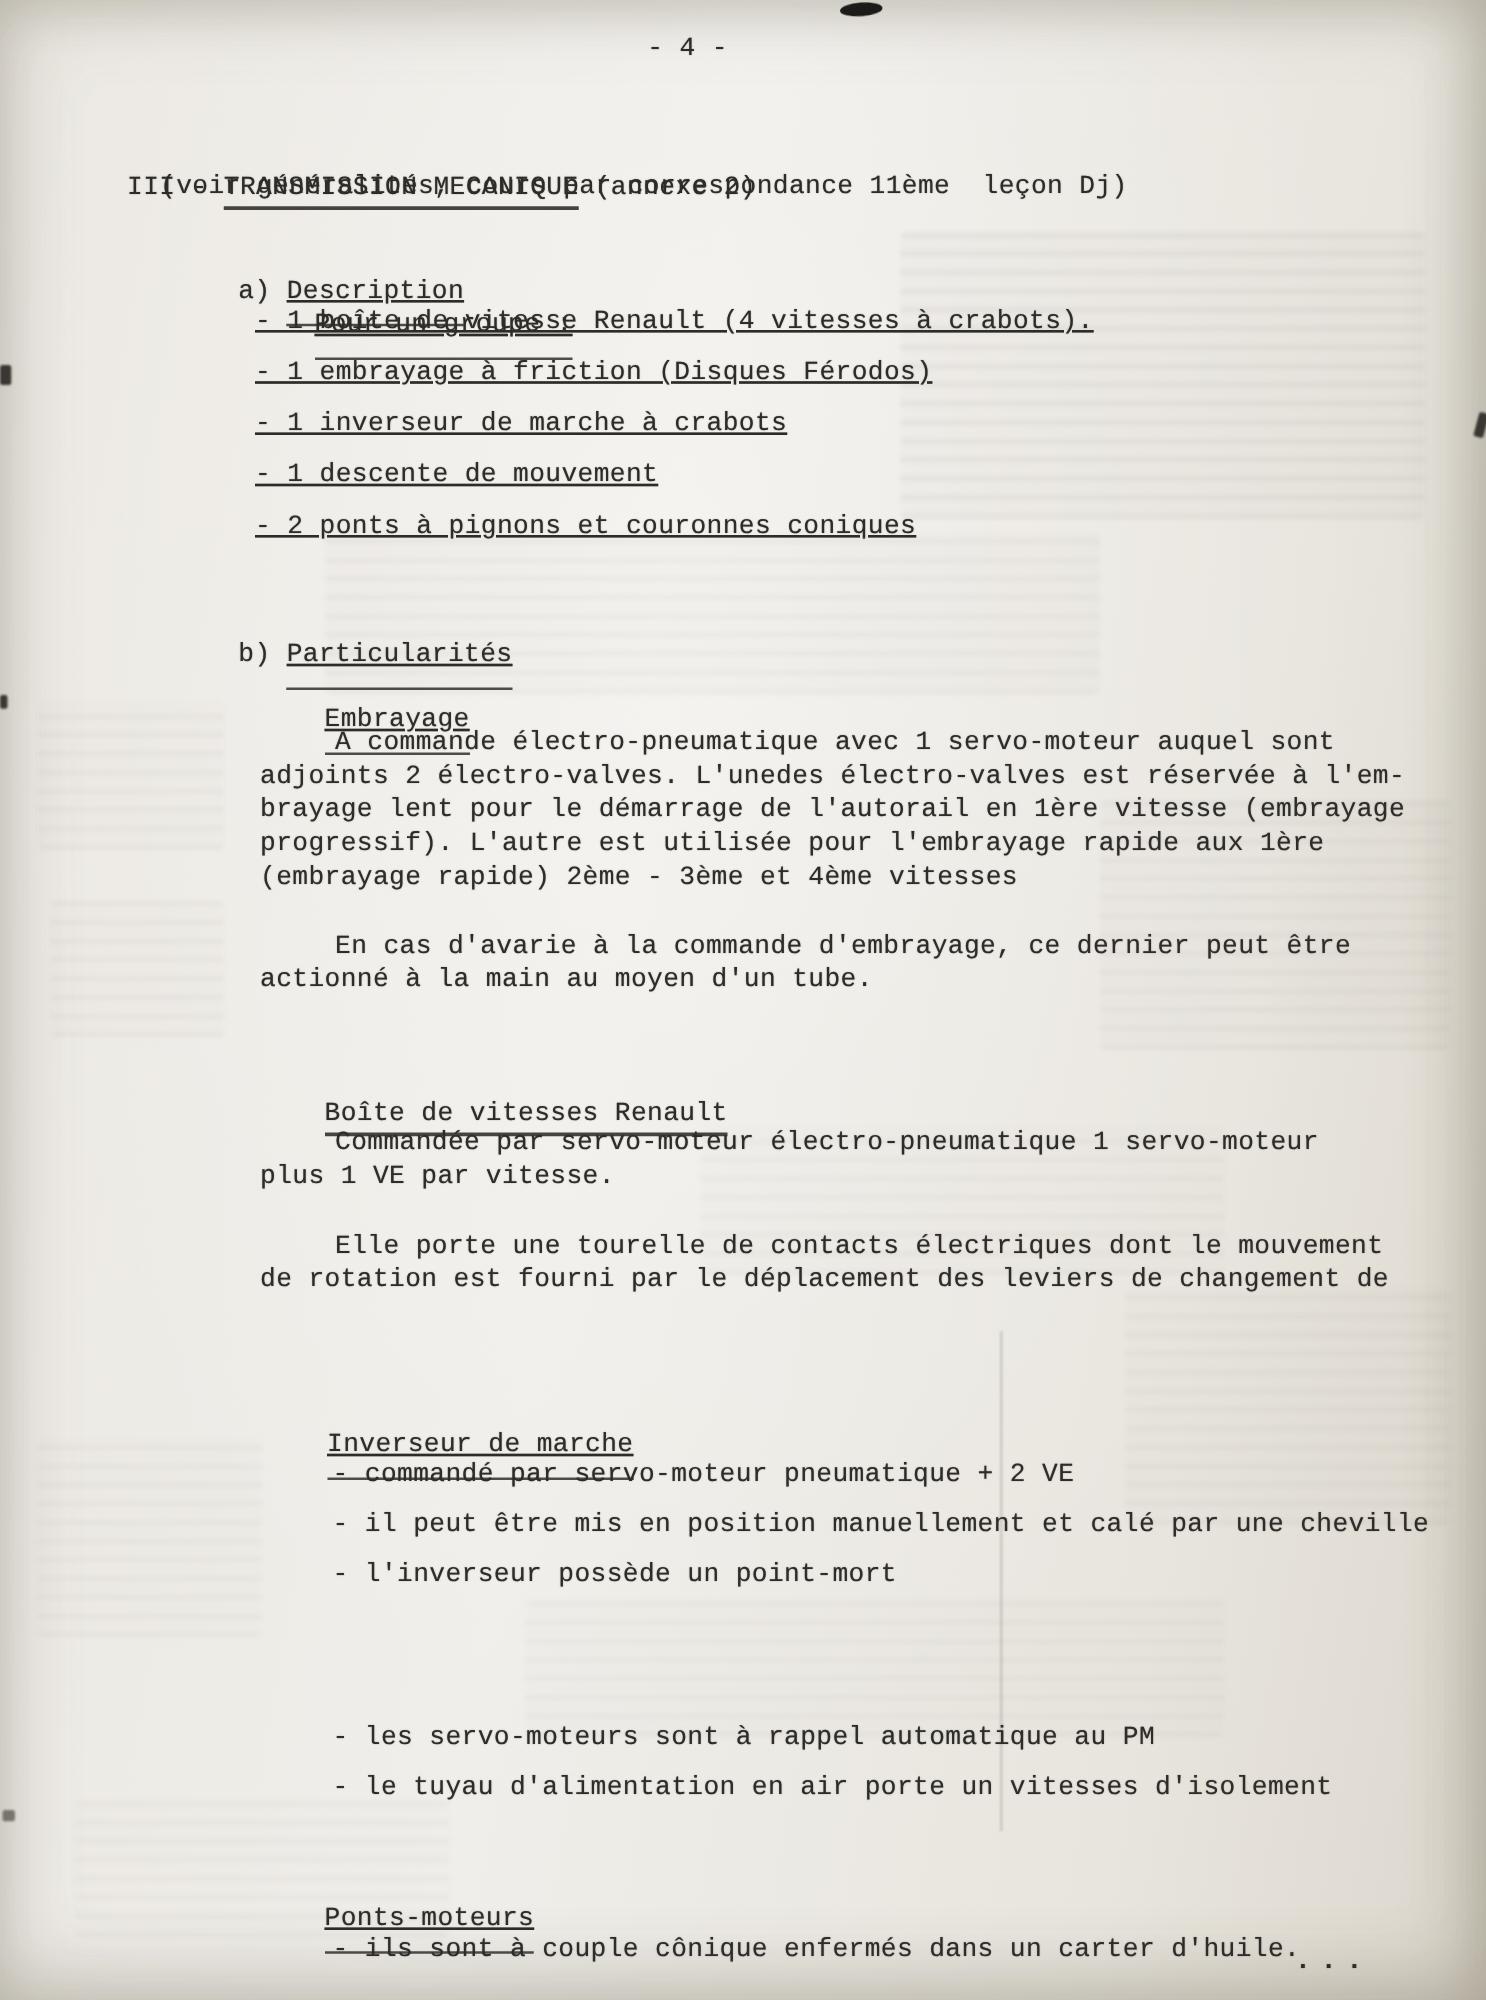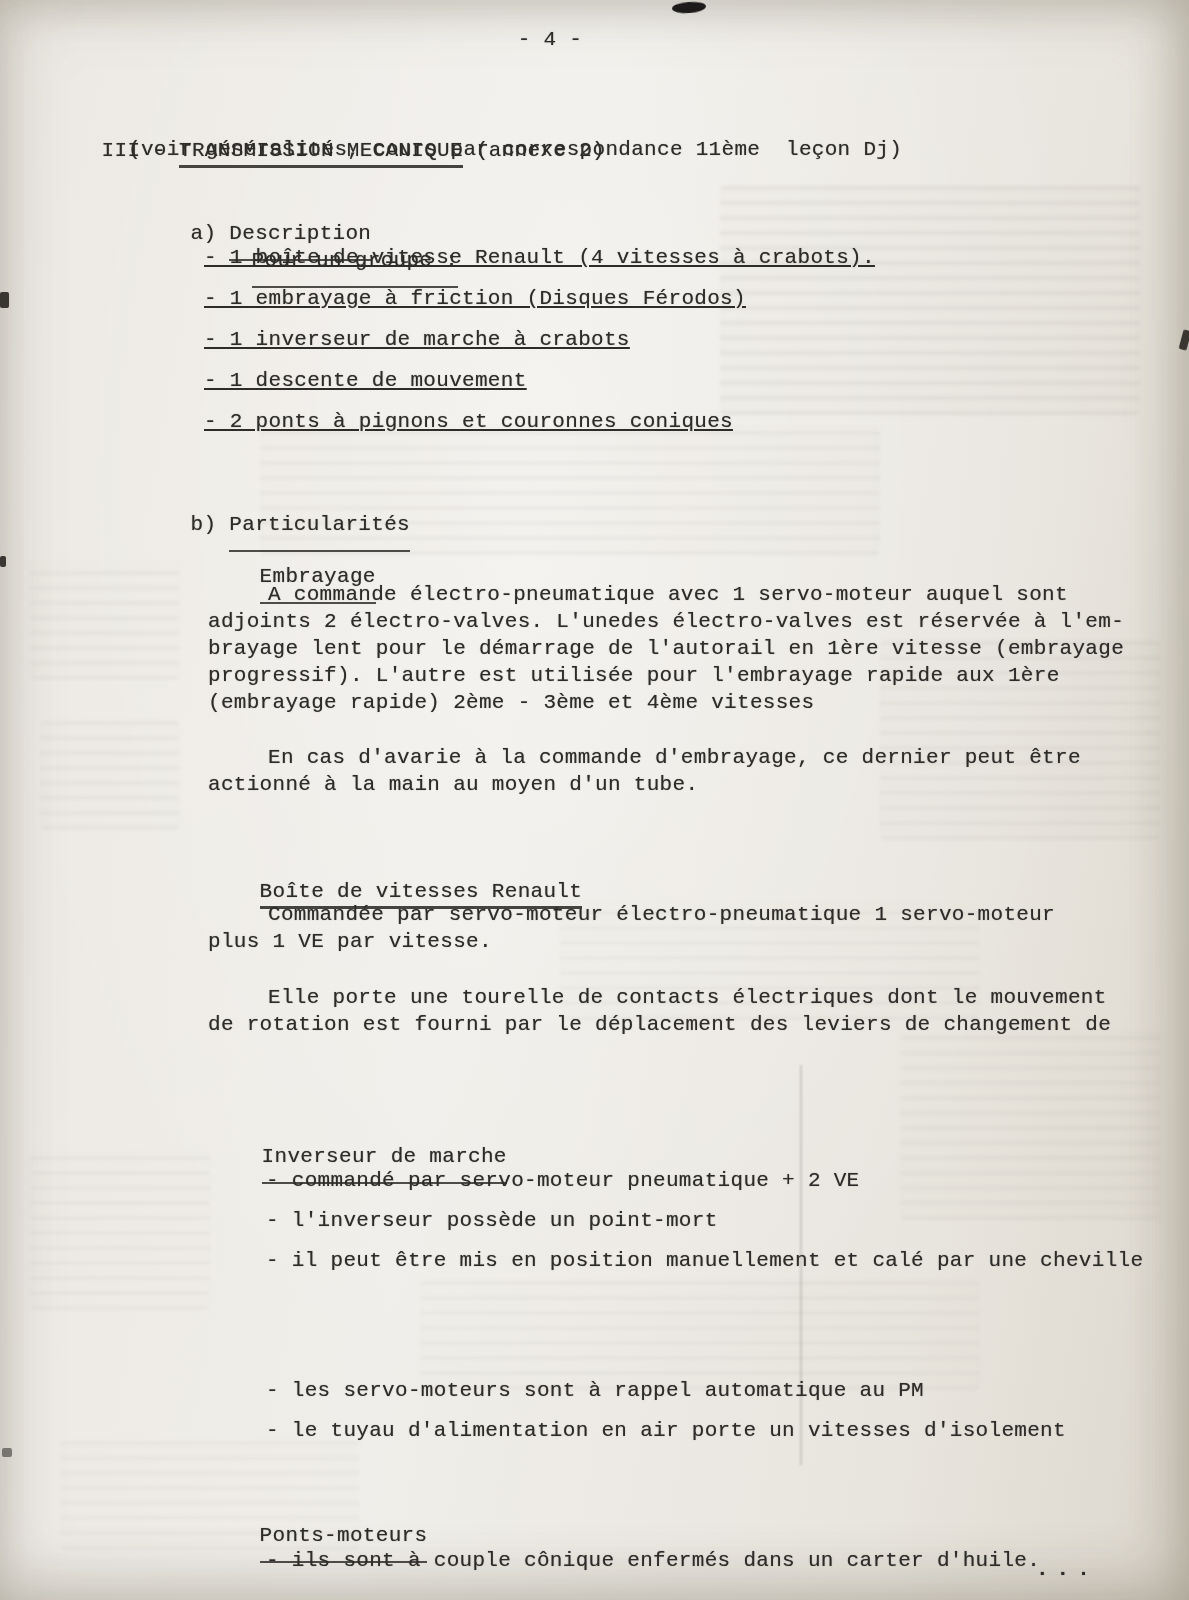--- a/index.html
+++ b/index.html
@@ -17,21 +17,21 @@
       inset 0 -24px 55px rgba(120,110,95,0.14),
       inset 0 14px 30px rgba(120,110,95,0.08);
     overflow:hidden;
     font-family:"Liberation Mono","DejaVu Sans Mono",monospace;
     font-size:21px;
     letter-spacing:0.3px;
     color:var(--ink,#2e2c29);
   }
   .abs { position:absolute; }
   .line { white-space:pre; line-height:27px; text-shadow:0 0 1px rgba(46,44,41,0.55); }
-  .ul { display:inline-block; border-bottom:2.5px solid rgba(42,40,37,0.82); padding-bottom:12px; }
+  .ul { display:inline-block; border-bottom:2.5px solid rgba(42,40,37,0.82); padding-bottom:12px;text-decoration:underline; }
   .ul-heavy { display:inline-block; border-bottom:3px solid rgba(40,38,35,0.85); padding-bottom:1px; }
   .pageno { left:0; top:26px; width:1100px; text-align:center; }
   .indent { text-indent:60px; }
   .desc-item { margin-bottom:14px; }
   .bullet { margin-bottom:13px; }
   .dots { letter-spacing:8px; font-weight:bold; }
 
   
   .blob { position:absolute; background:#1c1b19; border-radius:50%; filter:blur(0.6px); }
   .speck { position:absolute; background:#3a3733; filter:blur(0.7px); border-radius:2px; }
@@ -115,22 +115,22 @@
   <div class="abs" style="left:208px; top:984px;">
     <div class="line indent">Elle porte une tourelle de contacts électriques dont le mouvement</div>
     <div class="line">de rotation est fourni par le déplacement des leviers de changement de</div>
   </div>
 
   <div class="abs line" style="left:210px; top:1116px;">
     <span class="ul">Inverseur de marche</span>
   </div>
   <div class="abs" style="left:266px; top:1167px;">
     <div class="line bullet">- commandé par servo-moteur pneumatique + 2 VE</div>
+    <div class="line bullet">- il peut être mis en position manuellement et calé par une cheville</div>
     <div class="line bullet">- l'inverseur possède un point-mort</div>
-    <div class="line bullet">- il peut être mis en position manuellement et calé par une cheville</div>
   </div>
 
   <div class="abs" style="left:266px; top:1377px;">
     <div class="line bullet">- les servo-moteurs sont à rappel automatique au PM</div>
     <div class="line bullet">- le tuyau d'alimentation en air porte un vitesses d'isolement</div>
   </div>
 
   <div class="abs line" style="left:208px; top:1495px;text-align:right;">
     <span class="ul">Ponts-moteurs</span>
   </div>

